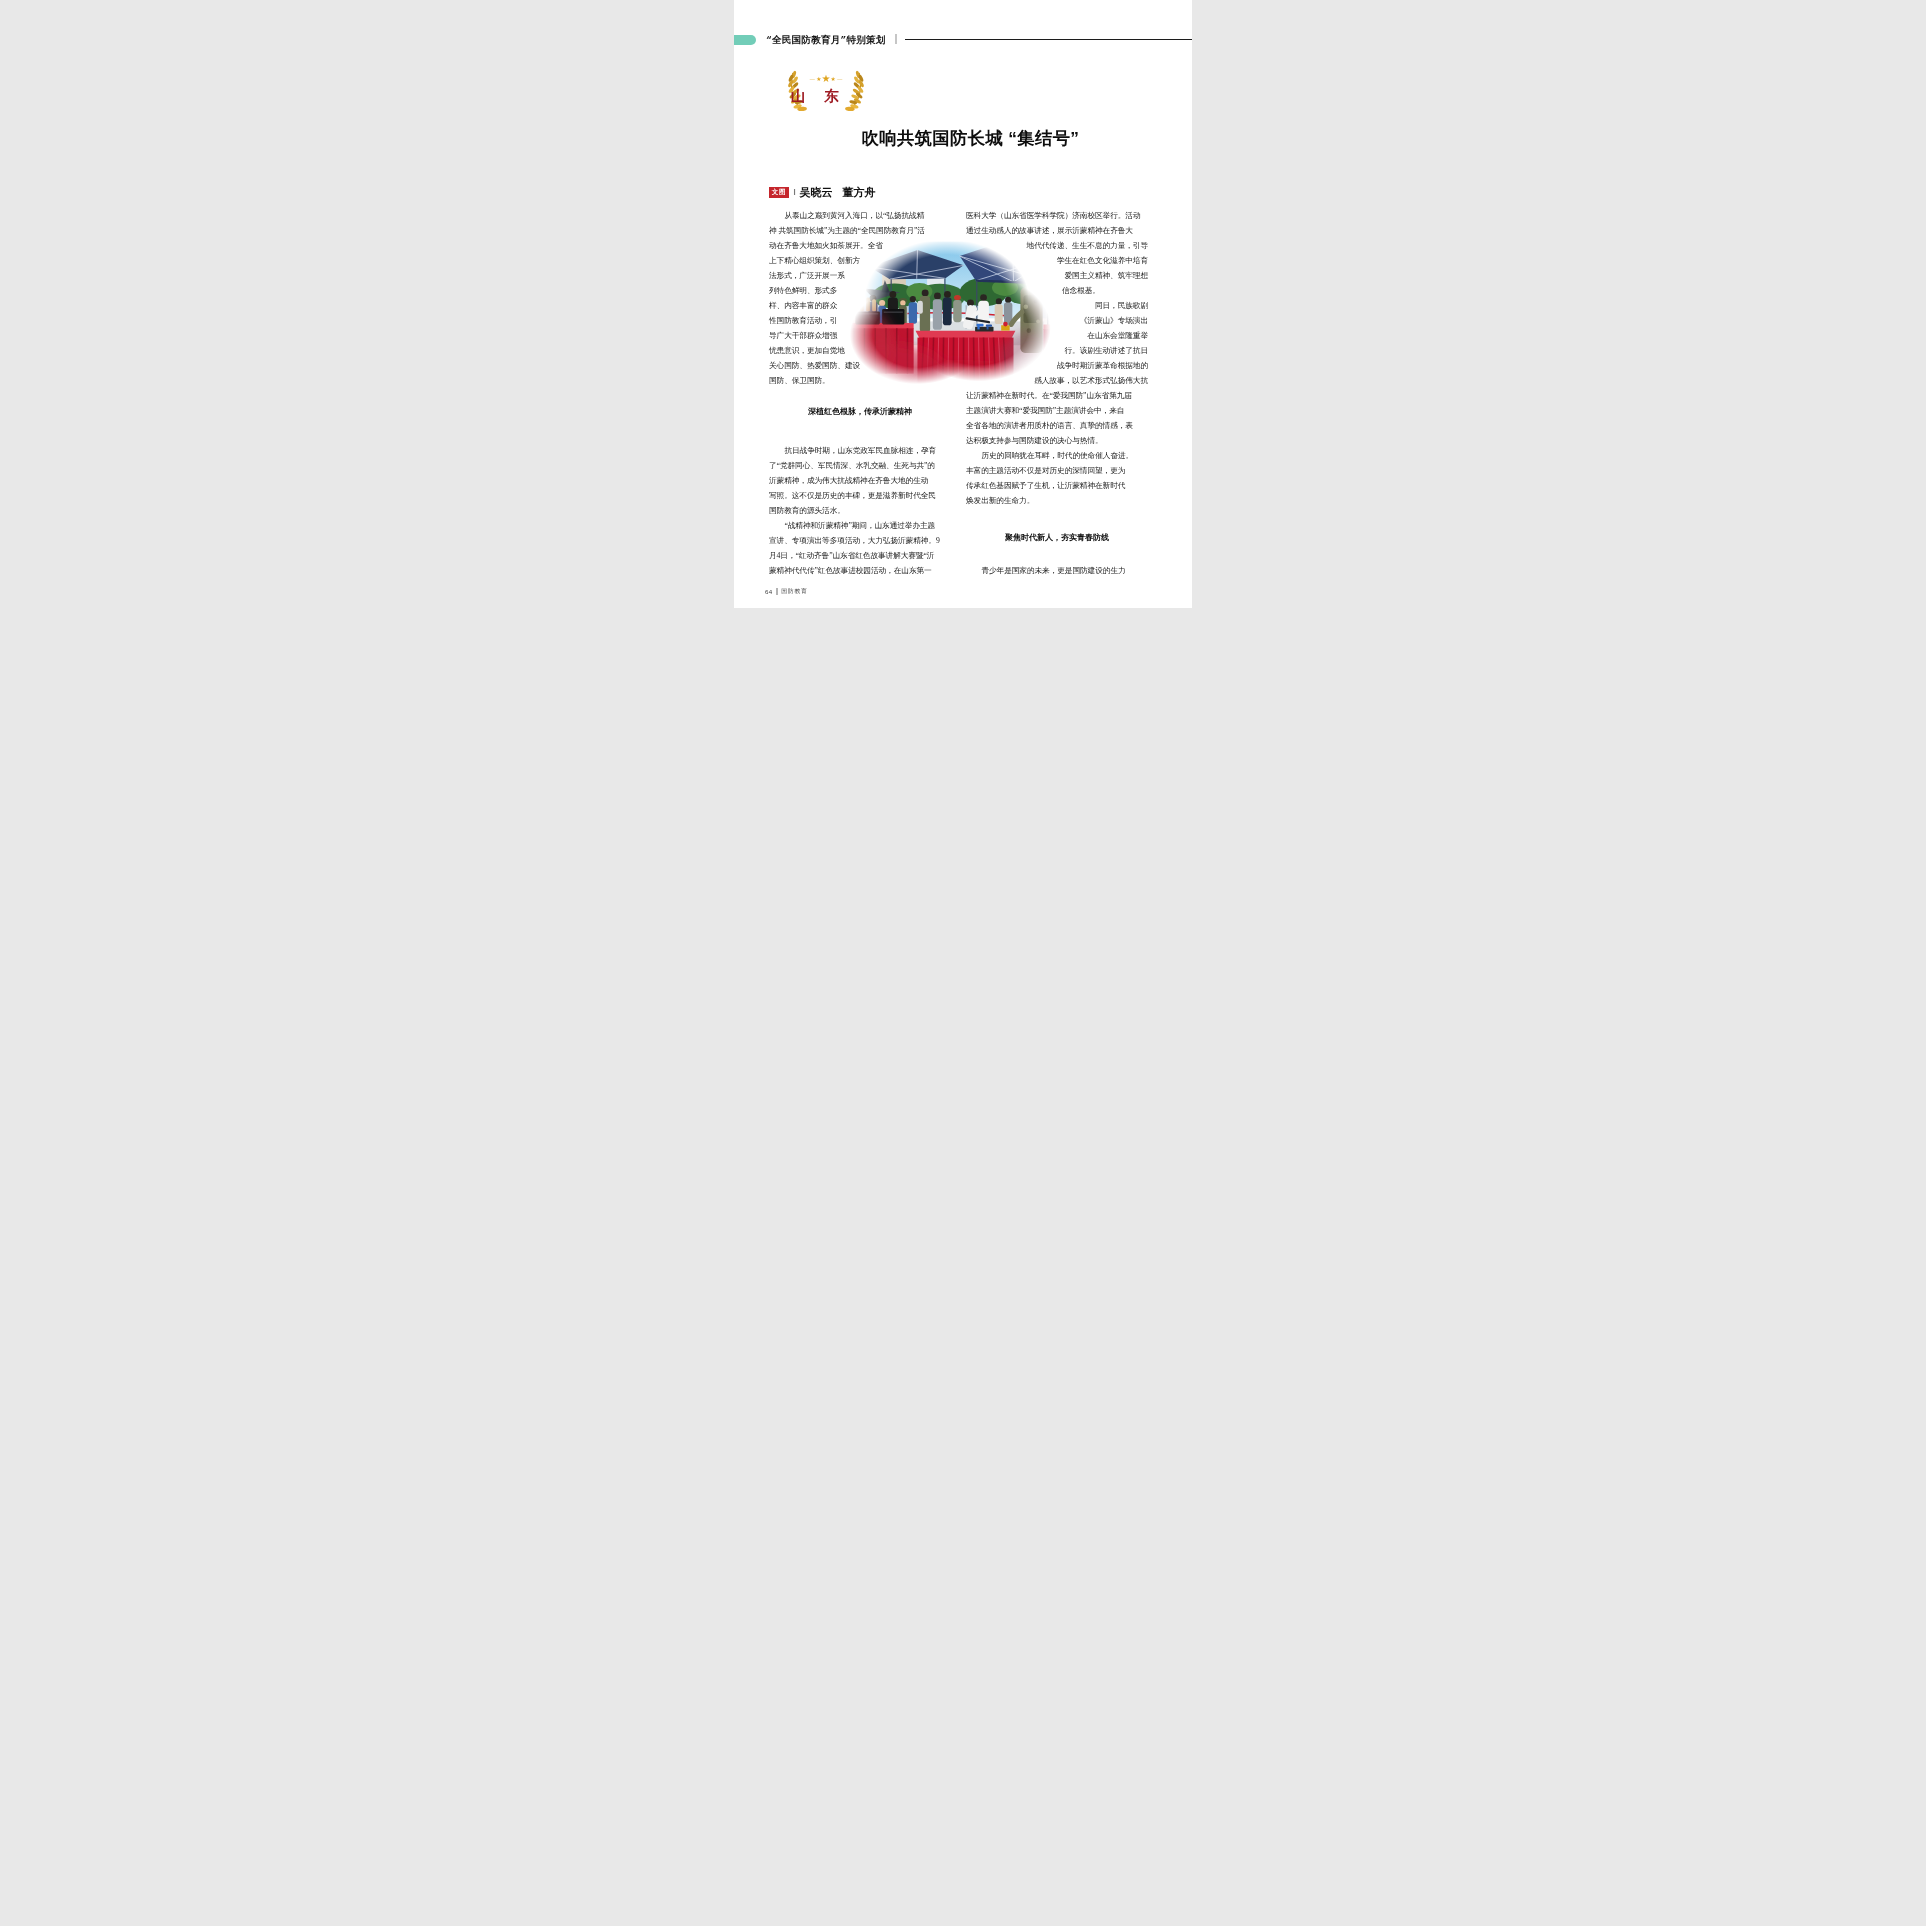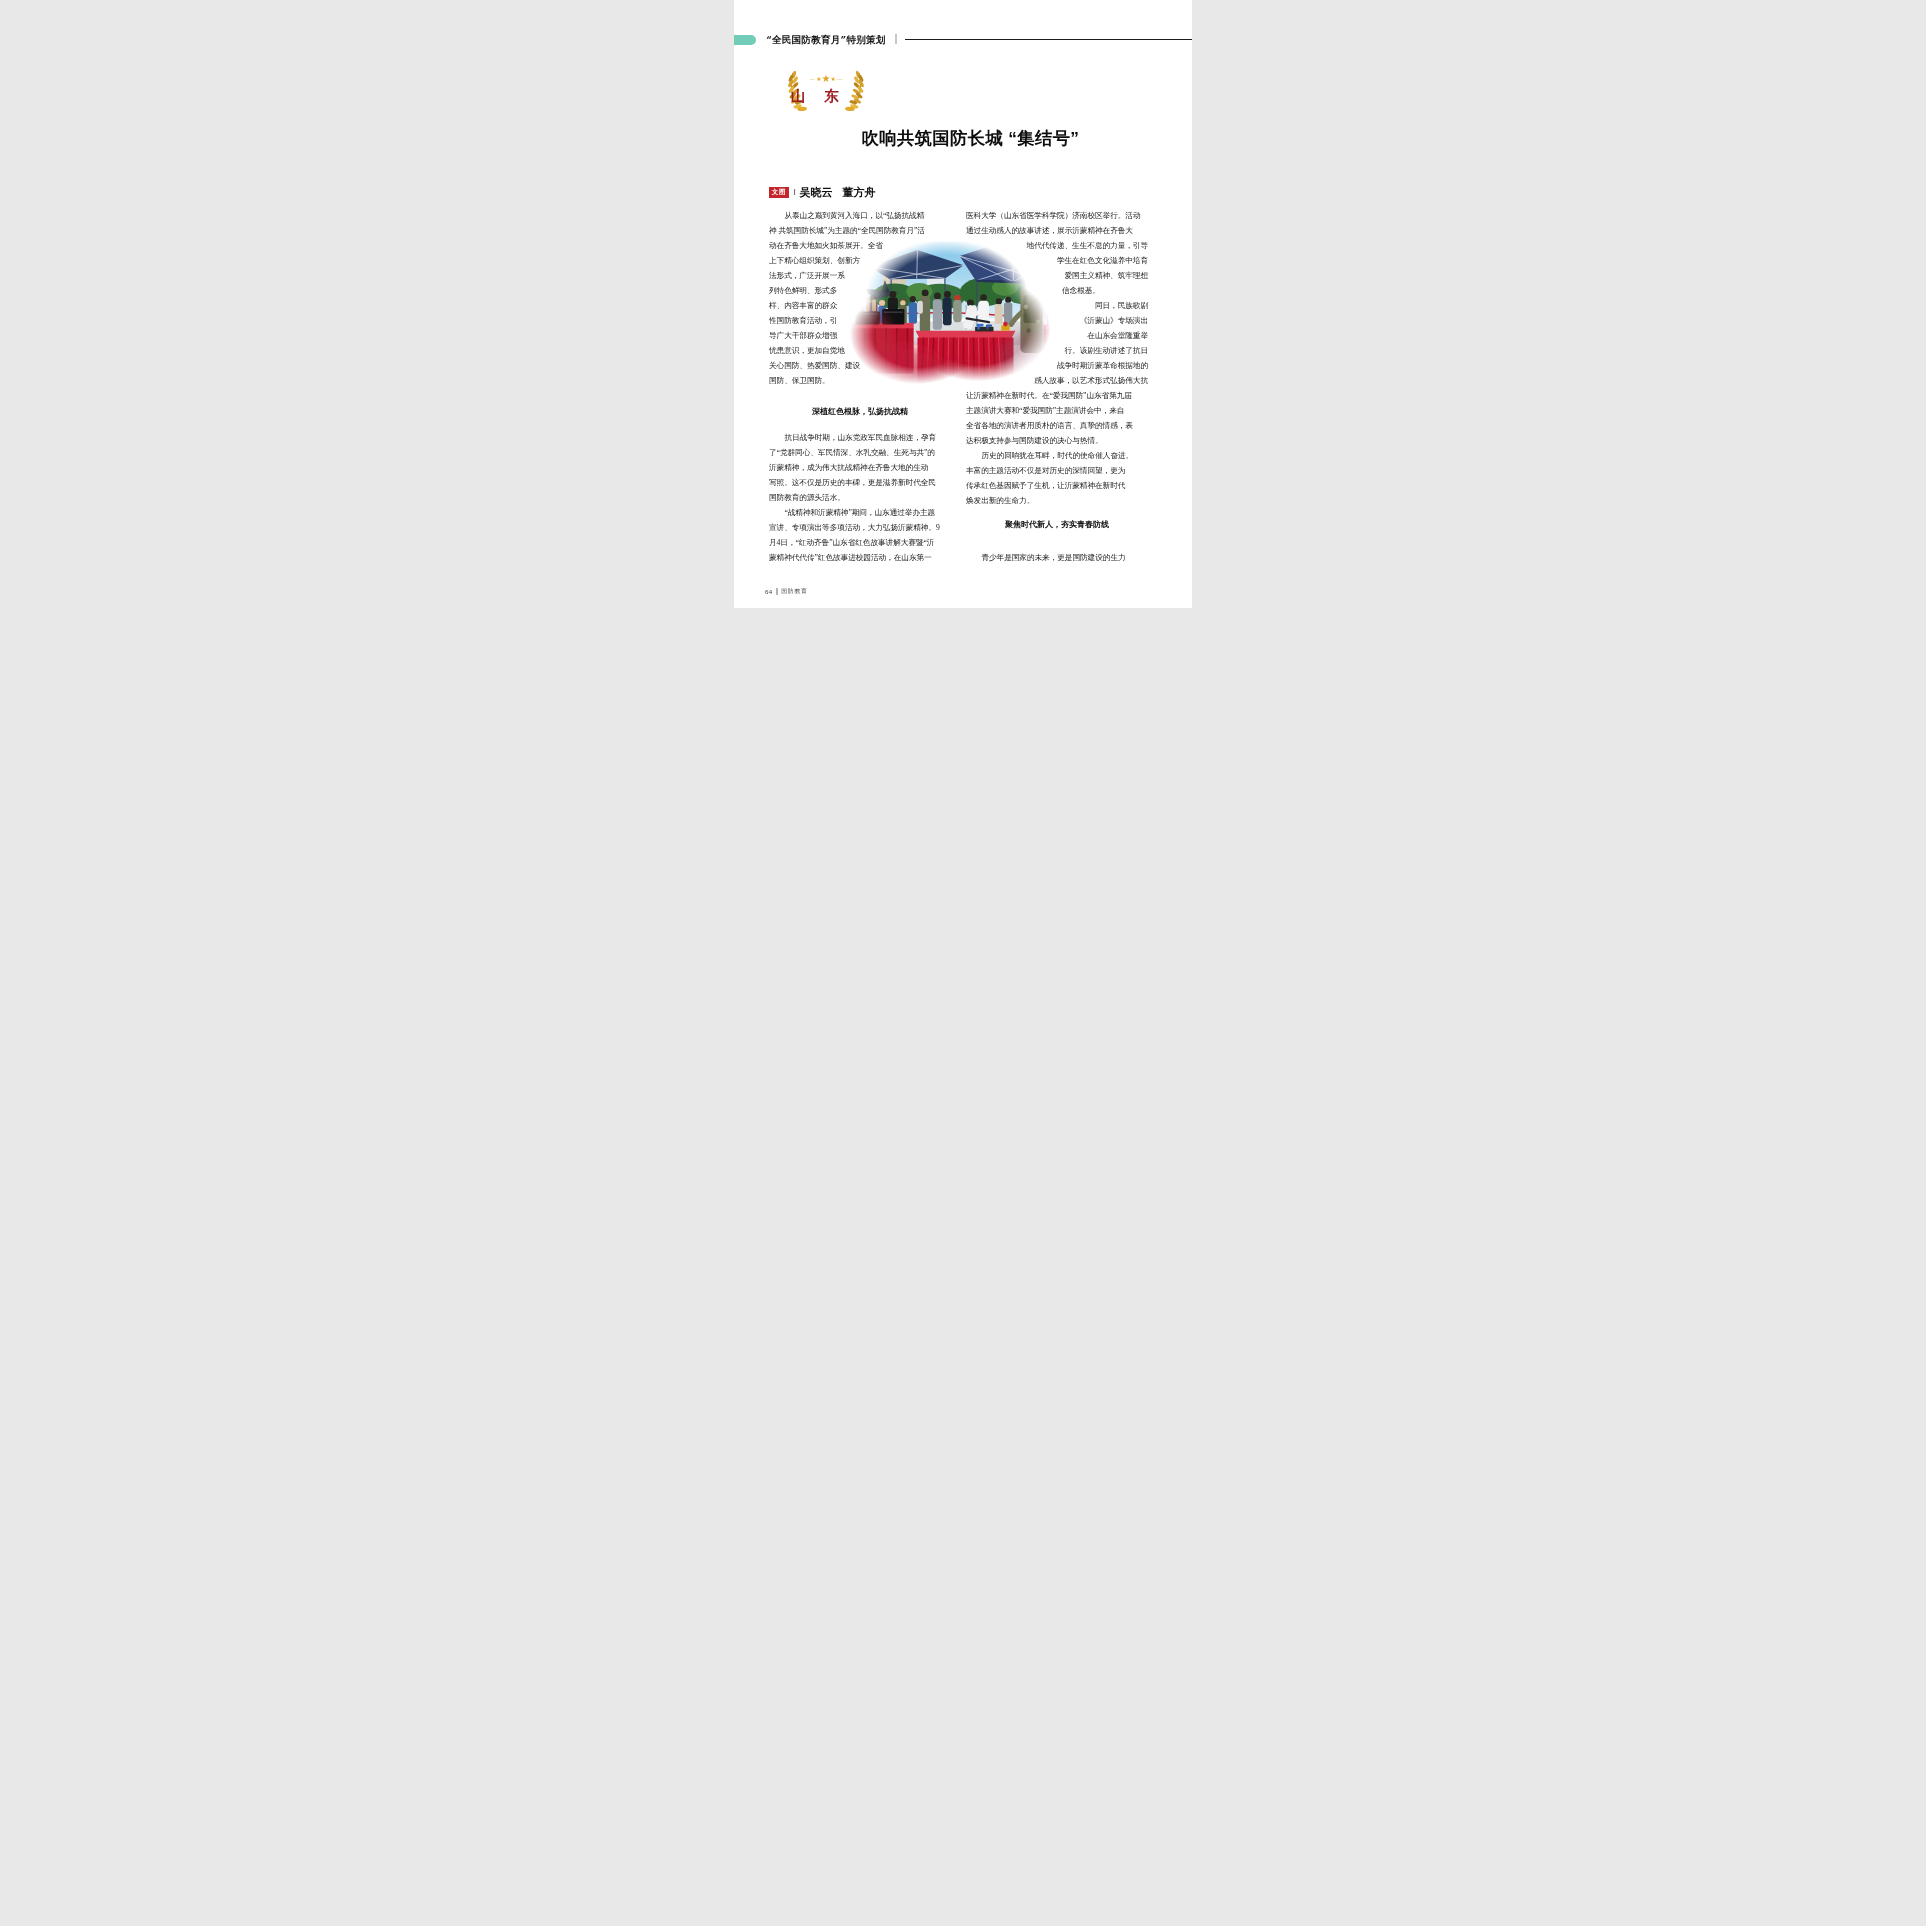--- a/index.html
+++ b/index.html
@@ -45,21 +45,21 @@
   .col { position:absolute; top:208px; width:182px; }
   .col-left { left:35px; }
   .col-right { left:232px; }
   .ln { height:15px; line-height:15px; font-size:7.7px; letter-spacing:-0.1px;
     white-space:nowrap; color:#191919; }
   .ln.ind { text-indent:2em; }
   .ln.ra { text-align:right; }
   .ln.pl248 { padding-left:96px; }
   .sec-h { height:14.6px; line-height:14.6px; text-align:center; font-size:8px; font-weight:900;
     font-family:"Liberation Sans","DejaVu Sans",sans-serif; color:#0f0f0f; }
-  .sp45 { margin-top:17.3px; } .sp51 { margin-top:10px; } .sp44 { margin-top:17px; }
+  .sp45 { margin-top:17.3px; } .sp51 { margin-top:23px; } .sp44 { margin-top:17px; }
   
   .photo { position:absolute; left:114px; top:230px; width:210px; height:169px; z-index:2;
     pointer-events:none;
     -webkit-mask-image:
       radial-gradient(52% 46% at 47% 40%, #000 55%, transparent 75%),
       radial-gradient(46% 42% at 62% 58%, #000 52%, transparent 75%),
       radial-gradient(44% 40% at 33% 62%, #000 48%, transparent 73%);
     mask-image:
       radial-gradient(52% 46% at 47% 40%, #000 55%, transparent 75%),
       radial-gradient(46% 42% at 62% 58%, #000 52%, transparent 75%),
@@ -261,21 +261,21 @@
     <div class="ln">动在齐鲁大地如火如荼展开。全省</div>
     <div class="ln">上下精心组织策划、创新方</div>
     <div class="ln">法形式，广泛开展一系</div>
     <div class="ln">列特色鲜明、形式多</div>
     <div class="ln">样、内容丰富的群众</div>
     <div class="ln">性国防教育活动，引</div>
     <div class="ln">导广大干部群众增强</div>
     <div class="ln">忧患意识，更加自觉地</div>
     <div class="ln">关心国防、热爱国防、建设</div>
     <div class="ln">国防、保卫国防。</div>
-    <div class="sec-h sp45">深植红色根脉，弘扬抗战精</div>
+    <div class="sec-h sp45">深植红色根脉，传承沂蒙精神</div>
     <div class="ln ind sp51">抗日战争时期，山东党政军民血脉相连，孕育</div>
     <div class="ln">了“党群同心、军民情深、水乳交融、生死与共”的</div>
     <div class="ln">沂蒙精神，成为伟大抗战精神在齐鲁大地的生动</div>
     <div class="ln">写照。这不仅是历史的丰碑，更是滋养新时代全民</div>
     <div class="ln">国防教育的源头活水。</div>
     <div class="ln ind">“战精神和沂蒙精神”期间，山东通过举办主题</div>
     <div class="ln">宣讲、专项演出等多项活动，大力弘扬沂蒙精神。9</div>
     <div class="ln">月4日，“红动齐鲁”山东省红色故事讲解大赛暨“沂</div>
     <div class="ln">蒙精神代代传”红色故事进校园活动，在山东第一</div>
   </div>

